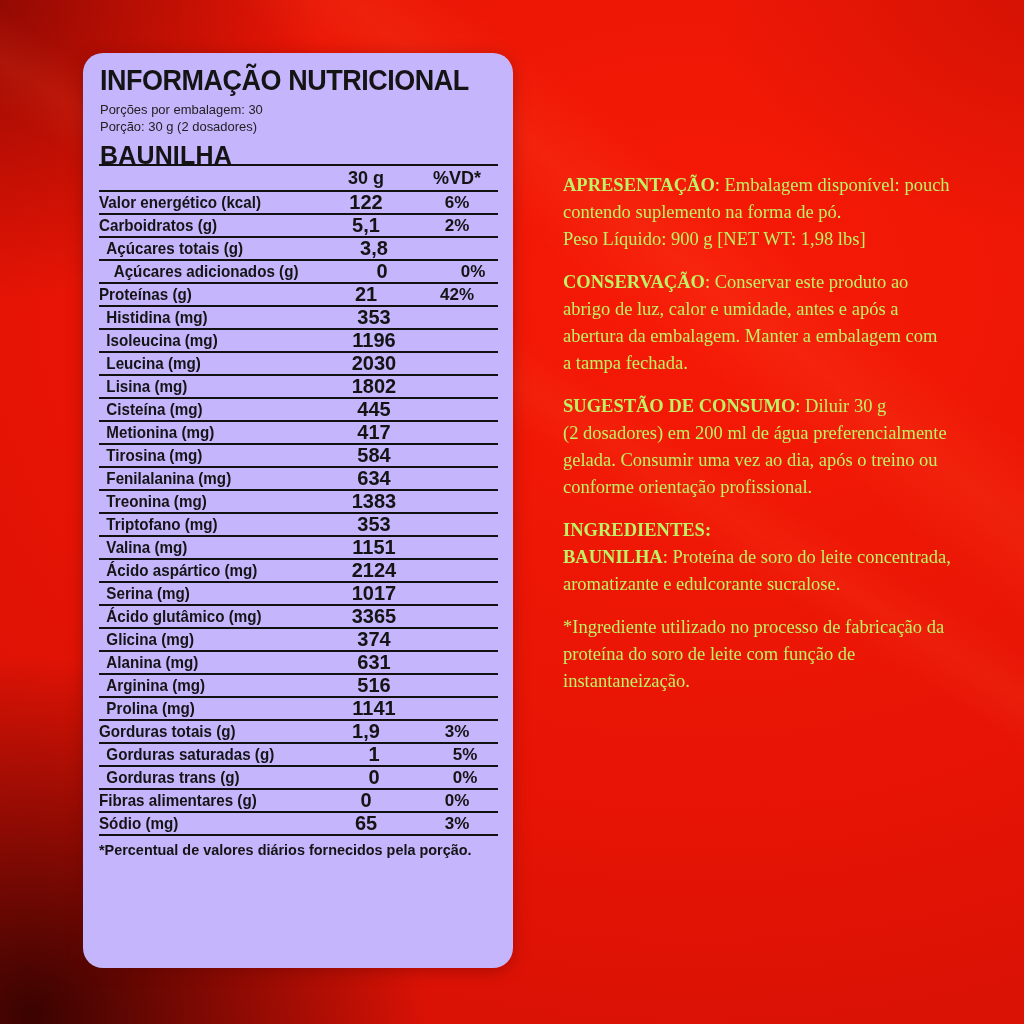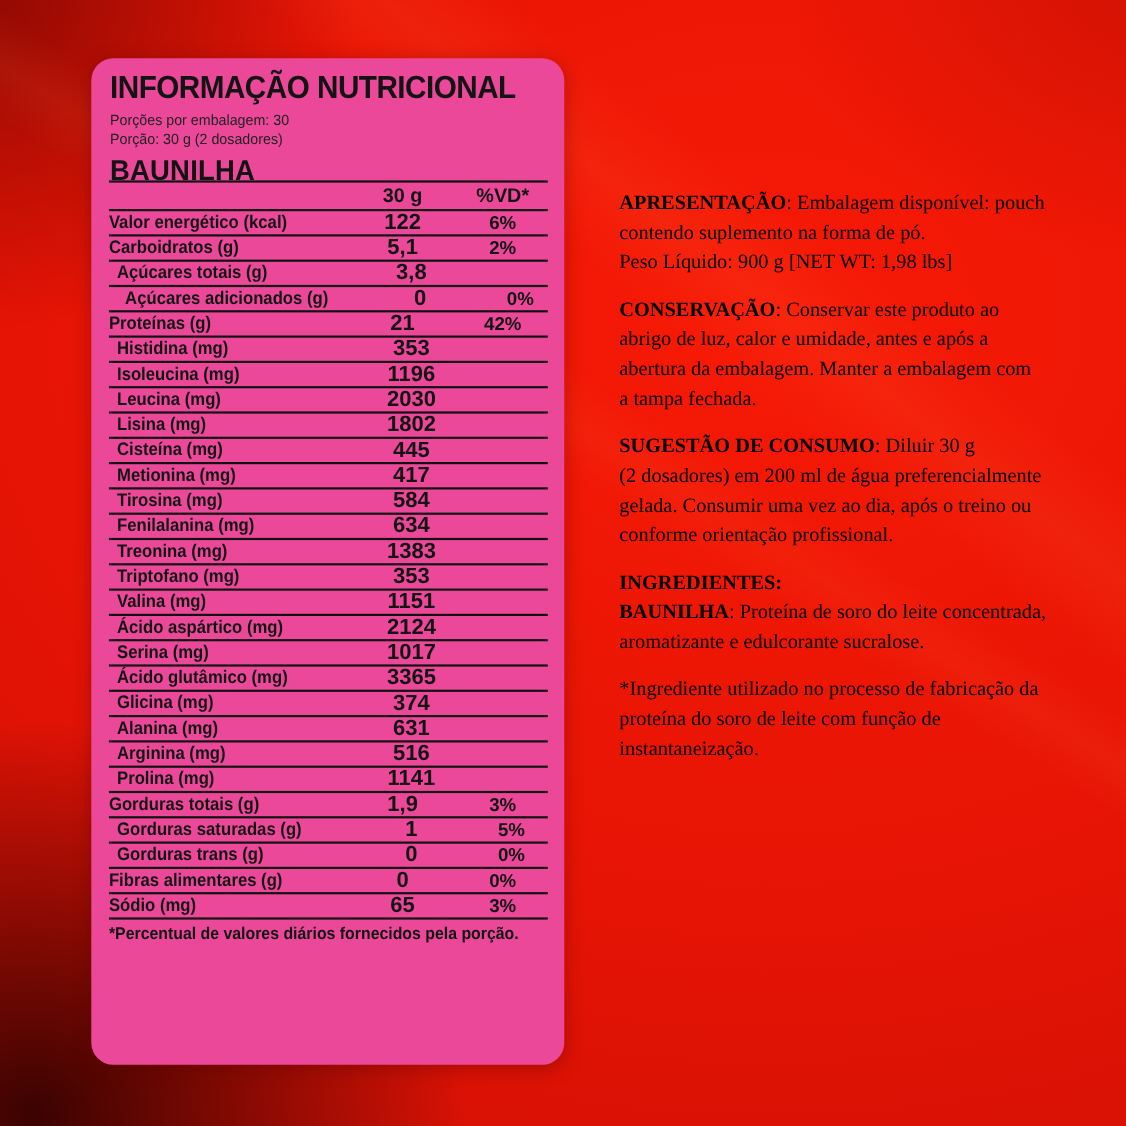--- a/index.html
+++ b/index.html
@@ -11,21 +11,21 @@
       linear-gradient(32deg, rgba(255,90,40,0) 55%, rgba(255,110,60,.10) 58%, rgba(255,90,40,0) 61%),
       linear-gradient(38deg, rgba(255,90,40,0) 66%, rgba(255,110,60,.13) 71%, rgba(255,90,40,0) 76%),
       radial-gradient(55% 50% at 3% 99%, rgba(25,0,0,.82), rgba(25,0,0,0) 70%),
       radial-gradient(45% 42% at 0% 0%, rgba(70,0,0,.50), rgba(70,0,0,0) 70%),
       radial-gradient(40% 30% at 100% 0%, rgba(150,10,0,.25), rgba(150,10,0,0) 75%),
       radial-gradient(120% 95% at 68% 28%, #f71a06 0%, #e61405 55%, #cd0f05 100%);
   }
   
   .card{
     position:absolute;left:83px;top:53px;width:430px;height:915px;
-    background:#ec4899;border-radius:20px;
+    background:#c4b5fd;border-radius:20px;
     box-shadow:0 3px 16px rgba(80,0,0,.35);
     color:#141414;
   }
   .title{
     position:absolute;left:17px;top:13px;margin:0;
     font-size:29px;font-weight:700;letter-spacing:-.5px;line-height:1;
     transform:scaleX(.93);transform-origin:left center;white-space:nowrap;
   }
   .serv{
     position:absolute;left:17px;margin:0;
@@ -58,21 +58,21 @@
   .tval{flex:0 0 100px;text-align:center;font-size:20px;font-weight:700;}
   .tdv{flex:0 0 82px;text-align:center;font-size:17px;font-weight:700;}
   .th{font-size:18px;}
   .footnote{
     margin:5px 0 0 0;font-size:15.5px;font-weight:700;line-height:1.1;
     transform:scaleX(.93);transform-origin:left center;white-space:nowrap;
   }
   
   .info{
     position:absolute;left:563px;top:172px;width:455px;
-    color:#000000;font-family:"Liberation Serif",serif;
+    color:#bef264;font-family:"Liberation Serif",serif;
     font-size:18.5px;line-height:27px;
   }
   .isec{margin:0 0 16px 0;white-space:pre-line;}
   .seg{font-weight:400;}
   .seg.bold{font-weight:700;}
 </style>
 </head>
 <body>
 
 <div class="stage">

